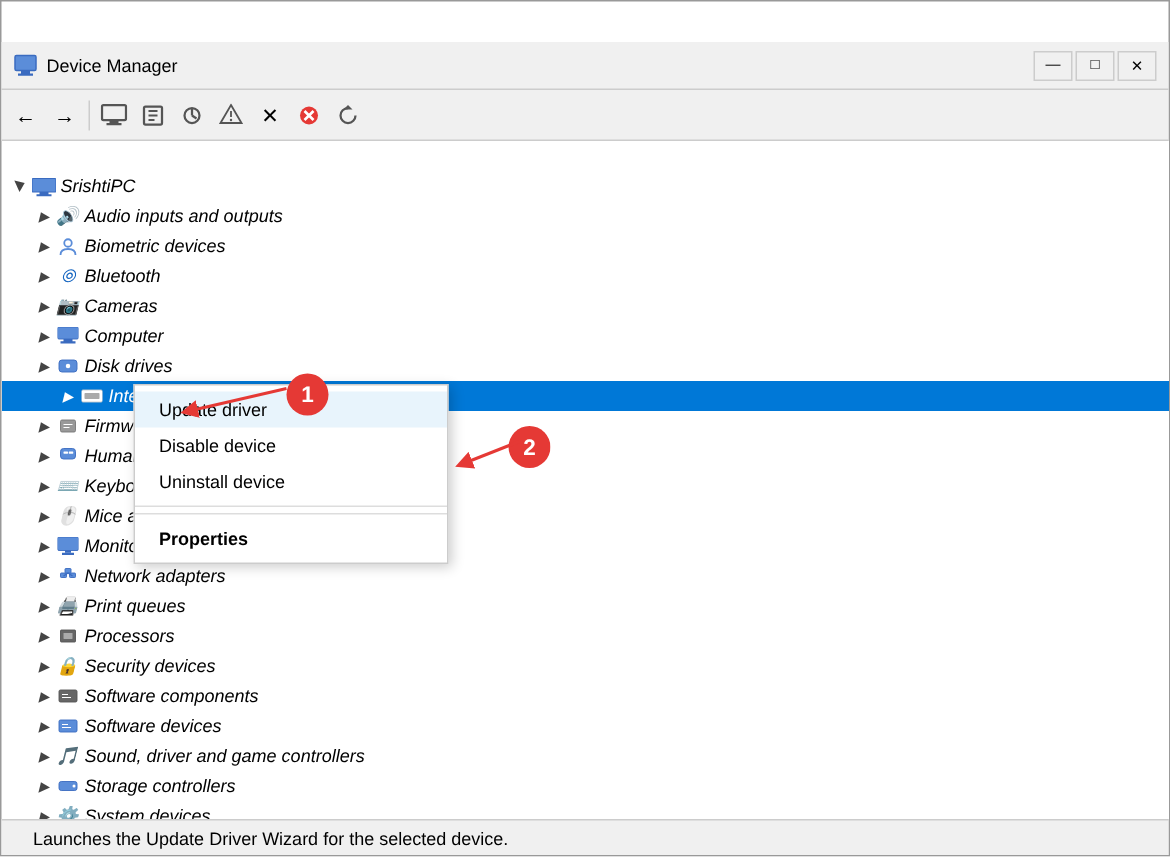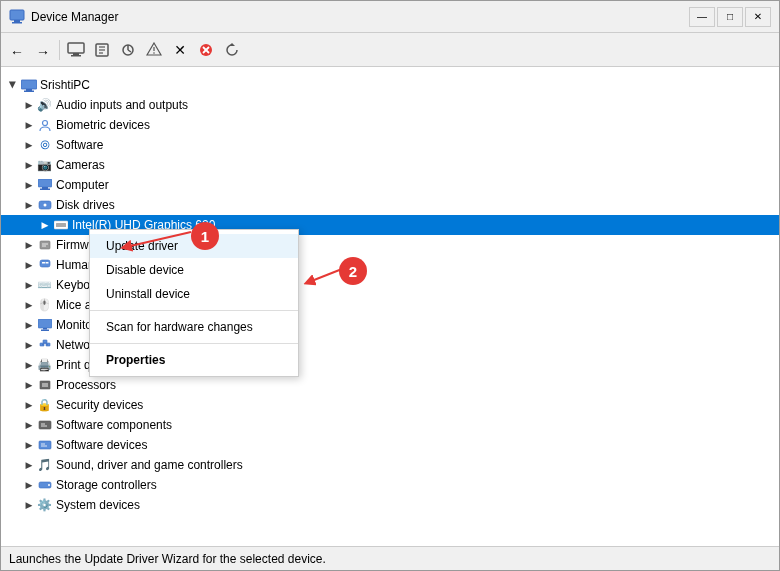--- a/index.html
+++ b/index.html
@@ -20,20 +20,21 @@
       flex-direction: column;
     }
     .title-bar {
       background: #f0f0f0;
       height: 32px;
       display: flex;
       align-items: center;
       padding: 0 8px;
       border-bottom: 1px solid #ccc;
       user-select: none;
+      margin-top: 27px;
     }
     .title-bar-icon {
       width: 16px;
       height: 16px;
       margin-right: 6px;
       display: flex;
       align-items: center;
       justify-content: center;
     }
     .title-bar-text {
@@ -97,22 +98,23 @@
     .main-area {
       flex: 1;
       display: flex;
       flex-direction: column;
       overflow: hidden;
       position: relative;
     }
     .tree-view {
       flex: 1;
       overflow-y: auto;
-      padding: 8px 0;
+      padding: 20px 0;
       background: #fff;
+      font-style: italic;
     }
     .tree-item {
       display: flex;
       align-items: center;
       height: 20px;
       padding-left: 4px;
       cursor: pointer;
       white-space: nowrap;
     }
     .tree-item.selected { background: #cce8ff; }
@@ -141,21 +143,21 @@
       font-size: 12px;
     }
     .indent-1 { padding-left: 20px; }
     .indent-2 { padding-left: 36px; }
     .status-bar {
       height: 24px;
       background: #f0f0f0;
       border-top: 1px solid #ccc;
       display: flex;
       align-items: center;
-      padding: 0 8px;
+      padding: 0 21px;
       font-size: 12px;
     }
     
     .context-menu {
       position: absolute;
       left: 88px;
       top: 162px;
       background: #fff;
       border: 1px solid #ccc;
       box-shadow: 2px 2px 8px rgba(0,0,0,0.2);
@@ -315,21 +317,21 @@
             <circle cx="7" cy="5" r="2.5" fill="none" stroke="#5b8dd9" stroke-width="1.2"></circle>
             <path d="M2,13 Q2,9 7,9 Q12,9 12,13" fill="none" stroke="#5b8dd9" stroke-width="1.2"></path>
           </svg>
         </span>
         <span class="tree-label">Biometric devices</span>
       </div>
 
       <div class="tree-item indent-1">
         <span class="expand-arrow">▶</span>
         <span class="tree-icon icon-bluetooth">⦾</span>
-        <span class="tree-label">Software</span>
+        <span class="tree-label">Bluetooth</span>
       </div>
 
       <div class="tree-item indent-1">
         <span class="expand-arrow">▶</span>
         <span class="tree-icon">📷</span>
         <span class="tree-label">Cameras</span>
       </div>
 
       <div class="tree-item indent-1">
         <span class="expand-arrow">▶</span>
@@ -498,21 +500,20 @@
         <span class="tree-label">System devices</span>
       </div>
 
     </div>
 
     <div class="context-menu">
       <div class="ctx-item update-driver">Update driver</div>
       <div class="ctx-item">Disable device</div>
       <div class="ctx-item">Uninstall device</div>
       <div class="ctx-sep"></div>
-      <div class="ctx-item">Scan for hardware changes</div>
       <div class="ctx-sep"></div>
       <div class="ctx-item bold">Properties</div>
     </div>
 
     <div class="annotation-circle" style="left: 190px; top: 155px;">
       <span>1</span>
     </div>
 
     <svg class="arrow-1" style="left:105px; top:160px; width:90px; height:25px; position:absolute;" viewBox="0 0 90 25">
       <line x1="85" y1="5" x2="20" y2="20" stroke="#e53935" stroke-width="2" marker-end="url(#arrowhead1)"></line>

